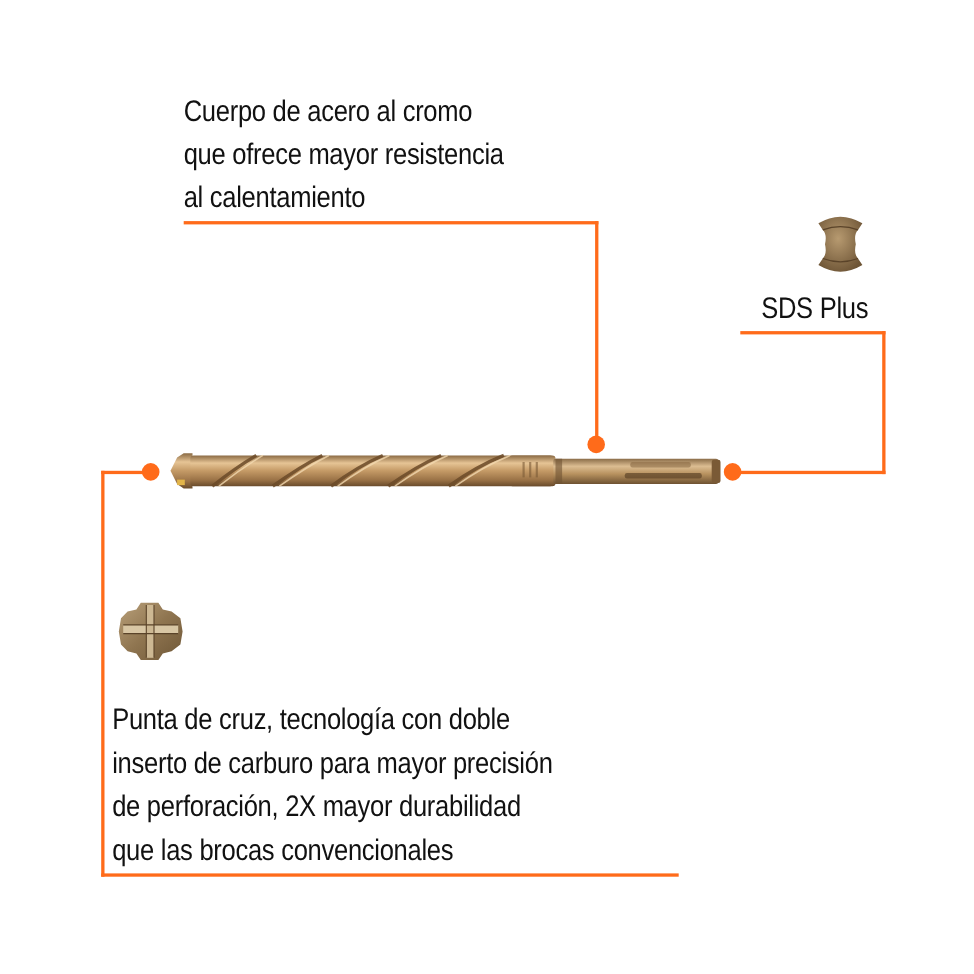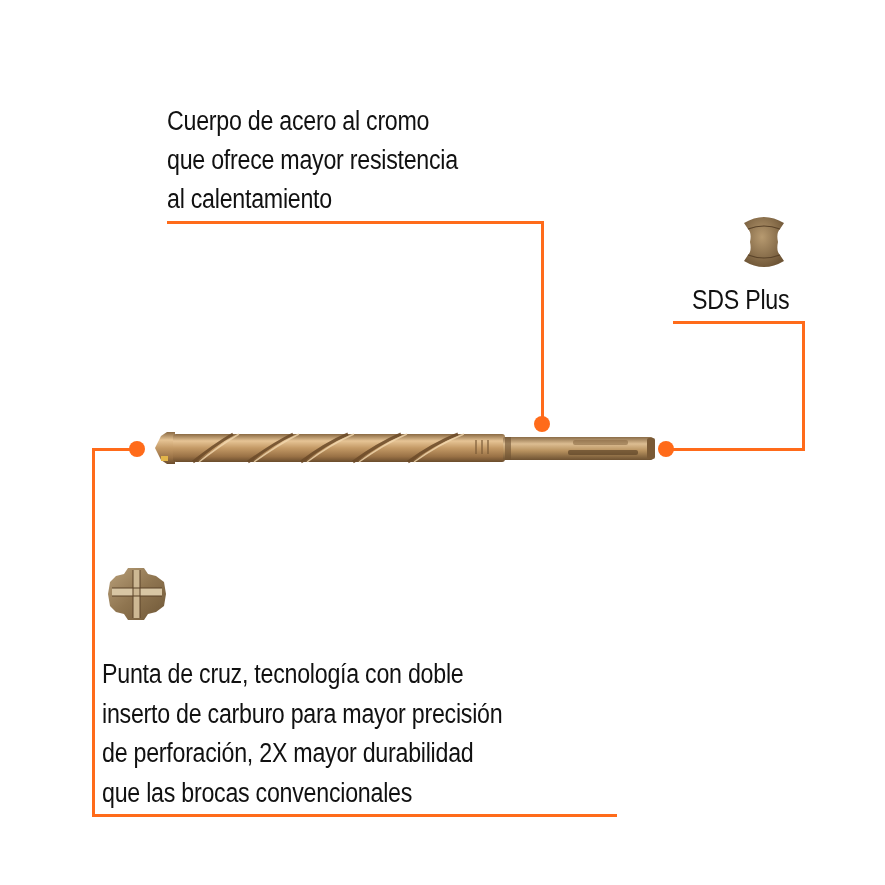--- a/index.html
+++ b/index.html
@@ -7,21 +7,21 @@
   .label { position:absolute; color:#111; font-size:27px; line-height:39px; font-family:"Liberation Sans", sans-serif; letter-spacing:-0.3px; transform:scaleX(0.86); transform-origin:left top; white-space:nowrap; }
   .label .line { display:block; }
   .hline { position:absolute; height:3px; background:var(--accent); }
   .vline { position:absolute; width:3px; background:var(--accent); }
   .dot { position:absolute; width:16px; height:16px; border-radius:50%; background:var(--accent); }
   .abs { position:absolute; }
 </style>
 </head>
 <body>
 
-<div style="--accent:#ff6b1a; position:absolute; inset:0;margin-top:20px;">
+<div style="--accent:#ff6b1a; position:absolute; inset:0;">
 
   <div class="label" style="left:167px; top:82px;">
     <span class="line">Cuerpo de acero al cromo</span>
     <span class="line">que ofrece mayor resistencia</span>
     <span class="line">al calentamiento</span>
   </div>
   <div class="hline" style="left:167px; top:201px; width:377px;"></div>
   <div class="vline" style="left:541px; top:201px; height:203px;"></div>
   <div class="dot" style="left:534px; top:396px;"></div>
 

